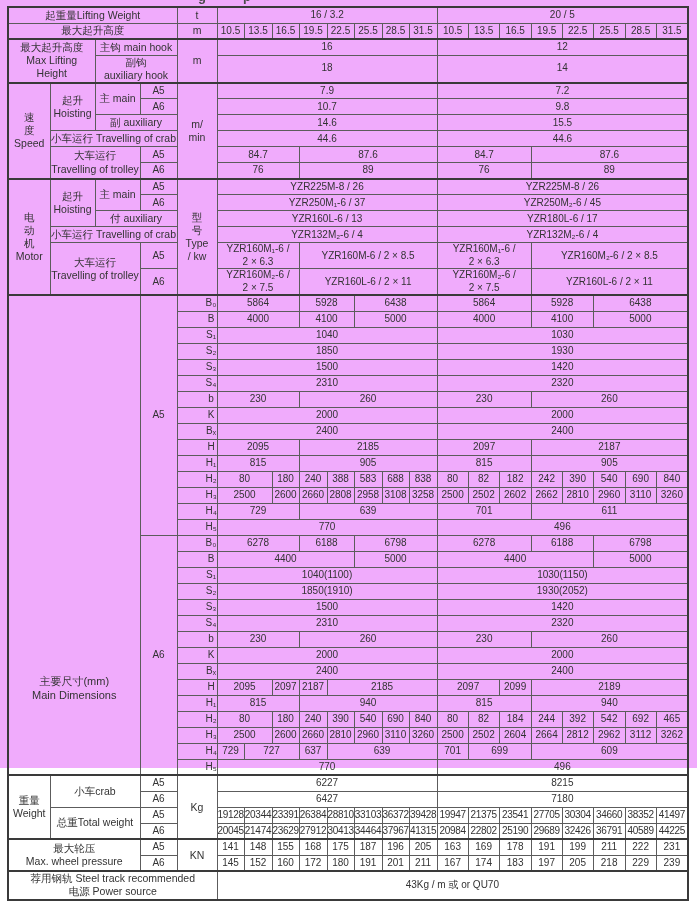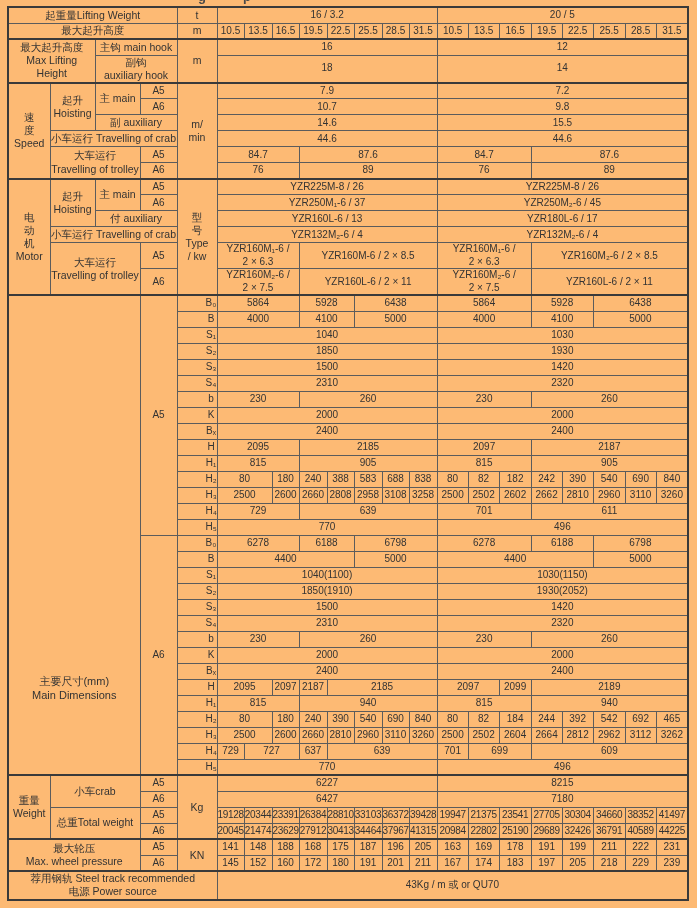--- a/index.html
+++ b/index.html
@@ -1,21 +1,21 @@
 <!DOCTYPE html>
 <html><head>
 <meta charset="utf-8">
 <style>
   html,body { margin:0; padding:0; }
   body {
     width:697px; height:908px; background:#ffffff;
     font-family:"Liberation Sans", sans-serif; color:#2e2e2e;
     overflow:hidden;
   }
-  .sheet { position:relative; width:697px; height:908px; background:#fdba74; }
+  .sheet { position:relative; width:697px; height:768px; background:#f0abfc; }
 
   .top-crop { position:absolute; top:0; left:0; width:697px; height:5px; overflow:hidden; }
   .top-crop span { position:absolute; top:-11px; font-size:13px; font-weight:bold; color:#4a4a4a; }
 
   table.spec {
     position:absolute; top:6px; left:7px;
     border-collapse:collapse; table-layout:fixed;
     width:681px; border:2px solid #3a3a3a;
   }
   tr { height:16px; }
@@ -499,21 +499,21 @@
           <td class="k-v">40589</td>
           <td class="k-v">44225</td>
         </tr>
         <tr class="sec">
           <td colspan="3" rowspan="2" class="k-g">最大轮压
 Max.  wheel pressure</td>
           <td class="k-a">A5</td>
           <td rowspan="2" class="k-u">KN</td>
           <td class="k-v">141</td>
           <td class="k-v">148</td>
-          <td class="k-v">188</td>
+          <td class="k-v">155</td>
           <td class="k-v">168</td>
           <td class="k-v">175</td>
           <td class="k-v">187</td>
           <td class="k-v">196</td>
           <td class="k-v">205</td>
           <td class="k-v">163</td>
           <td class="k-v">169</td>
           <td class="k-v">178</td>
           <td class="k-v">191</td>
           <td class="k-v">199</td>

